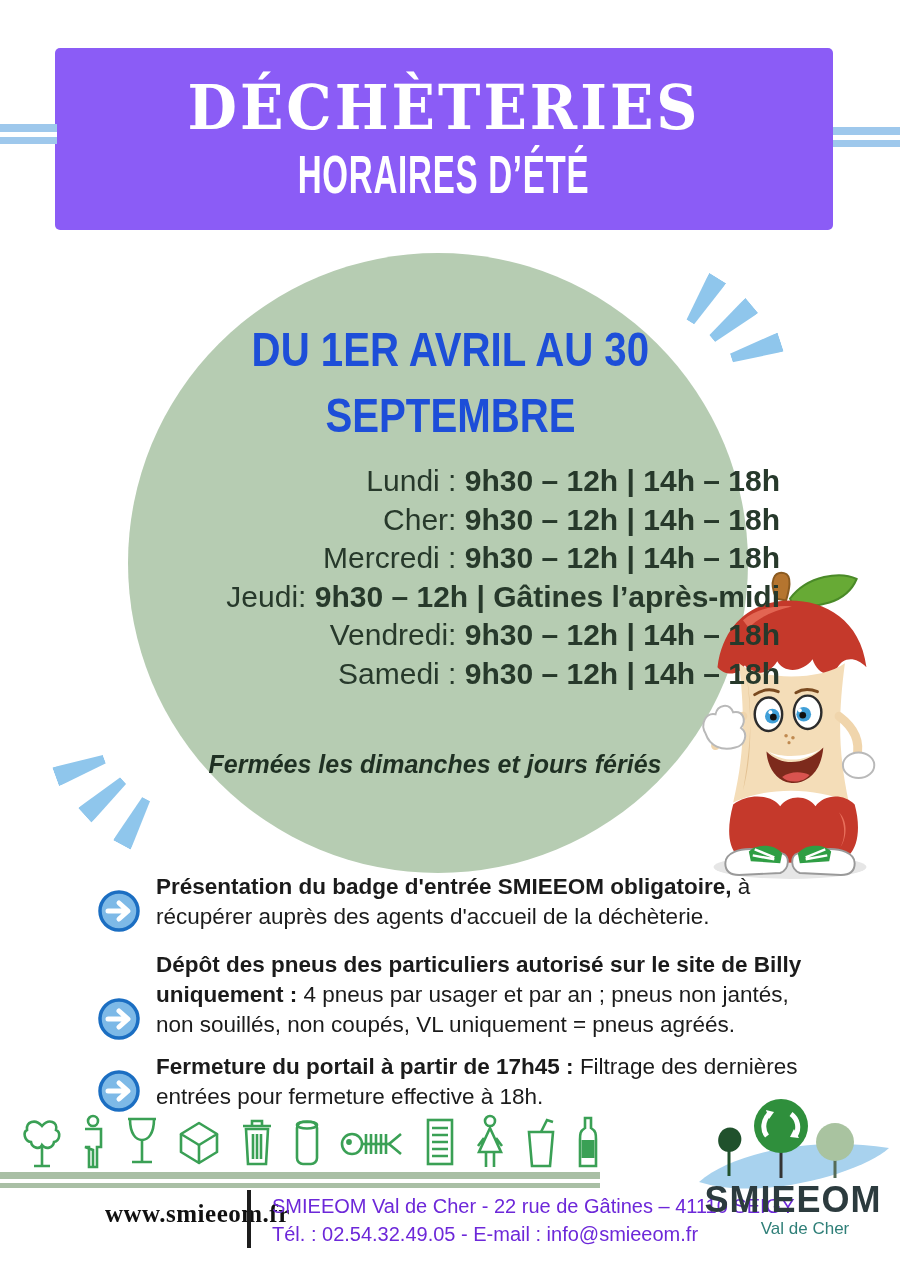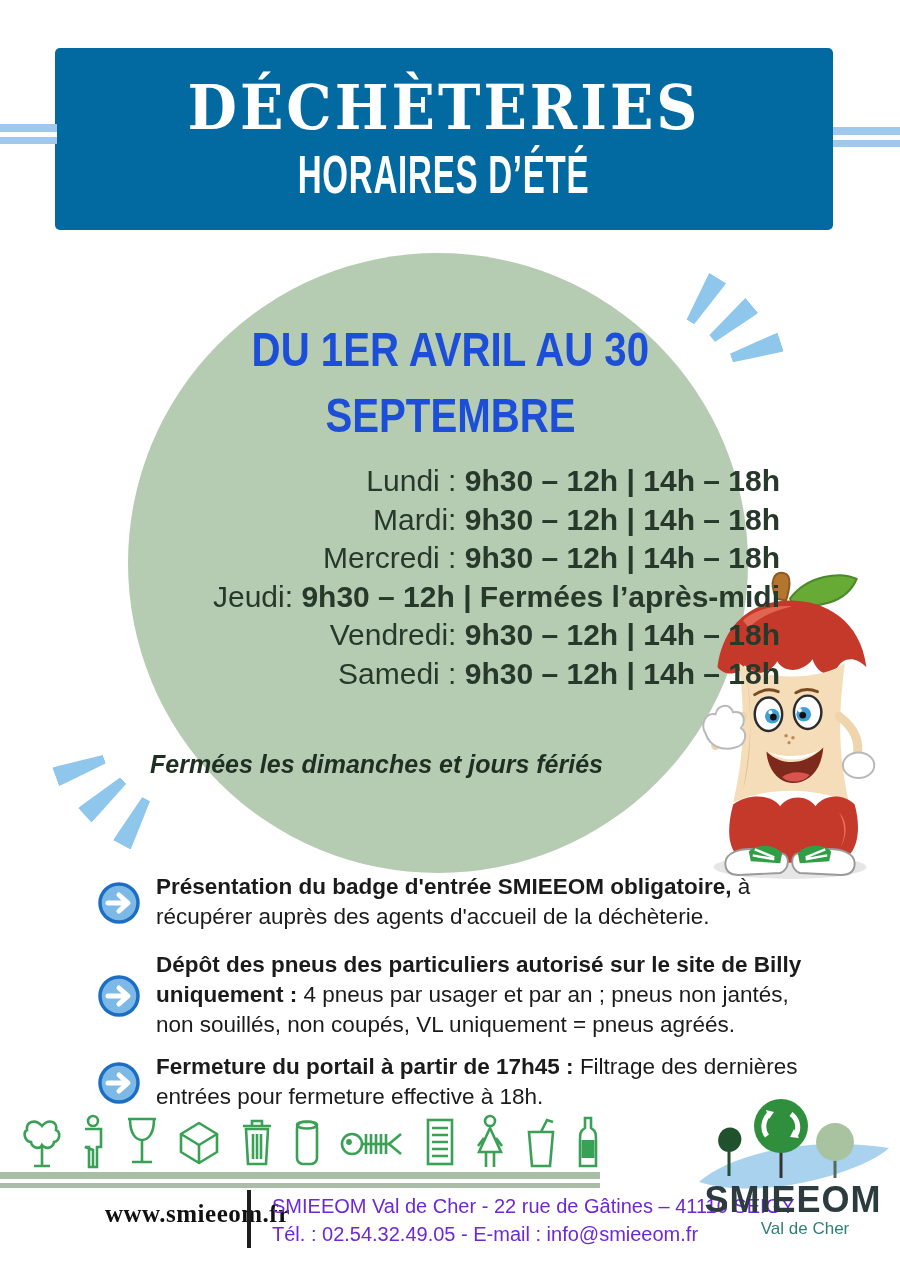--- a/index.html
+++ b/index.html
@@ -2,21 +2,21 @@
 <html><head>
 <meta charset="utf-8">
 <style>
   * { margin:0; padding:0; box-sizing:border-box; }
   html,body { background:#ffffff; }
   body { font-family:"Liberation Sans", sans-serif; }
   .page { position:relative; width:900px; height:1273px; background:#ffffff; overflow:hidden; }
 
   
   .banner { position:absolute; left:55px; top:48px; width:778px; height:182px;
-            background:#0369a1; border-radius:5px; display:flex; flex-direction:column;
+            background:#8b5cf6; border-radius:5px; display:flex; flex-direction:column;
             align-items:center; justify-content:center; }
   .banner-title { font-family:"DejaVu Serif", serif; font-weight:bold; color:#ffffff;
                   font-size:57px; letter-spacing:3px; line-height:1.05;
                   display:inline-block; transform:scaleY(1.08); }
   .banner-subtitle { font-family:"Liberation Sans", sans-serif; font-weight:bold; color:#ffffff;
                      font-size:46px; letter-spacing:1px; margin-top:10px;
                      display:inline-block; transform:scale(0.72,1.18); }
   .stripe-group { position:absolute; }
   .stripe { background:#9ec8ec; }
   .stripes-left { left:0; top:124px; width:57px; }
@@ -30,42 +30,42 @@
             border-radius:50%; background:#b6ccb2; z-index:1; }
   .period-title { position:absolute; left:150px; top:316px; width:600px; z-index:3;
                   text-align:center; color:#1d4ed8; font-weight:bold; font-size:49px;
                   line-height:66px; }
   .period-line { display:inline-block; transform:scaleX(0.82); white-space:nowrap; }
   .days { position:absolute; left:140px; top:462px; width:640px; z-index:3;
           font-size:30px; line-height:38.6px; color:#27392b; white-space:nowrap;text-align:right; }
   .day-name { font-weight:normal; }
   .day-hours { font-weight:bold; }
   .closed-note { position:absolute; left:150px; top:750px; width:570px; z-index:3;
-                 font-size:25px; font-weight:bold; font-style:italic;
+                 text-align:center; font-size:25px; font-weight:bold; font-style:italic;
                  color:#1f3023; }
 
   
   .dash-group { position:absolute; width:110px; height:110px; z-index:2; }
   .dash-tr { left:684px; top:272px; }
   .dash-bl { left:58px; top:742px; }
   .dash { position:absolute; width:20px; height:52px; background:#8fc6ec;
           clip-path:polygon(12% 0, 88% 0, 100% 100%, 0 100%); }
   .dash-tr .d1 { left:10px; top:2px;  transform:rotate(32deg);  clip-path:polygon(0 0,100% 0,72% 100%,28% 100%); }
   .dash-tr .d2 { left:38px; top:24px; transform:rotate(50deg);  clip-path:polygon(0 0,100% 0,72% 100%,28% 100%); }
   .dash-tr .d3 { left:62px; top:52px; transform:rotate(72deg);  clip-path:polygon(0 0,100% 0,72% 100%,28% 100%); }
   .dash-bl .d1 { left:12px; top:0px;  transform:rotate(250deg); clip-path:polygon(0 0,100% 0,72% 100%,28% 100%); }
   .dash-bl .d2 { left:36px; top:30px; transform:rotate(228deg); clip-path:polygon(0 0,100% 0,72% 100%,28% 100%); }
   .dash-bl .d3 { left:66px; top:54px; transform:rotate(208deg); clip-path:polygon(0 0,100% 0,72% 100%,28% 100%); }
 
   
   .mascot { position:absolute; left:692px; top:566px; width:196px; height:320px; z-index:2; }
 
   
   .notes { position:absolute; left:98px; top:872px; width:720px; z-index:3; }
-  .note-row { display:flex; align-items:center; margin-bottom:18px; }
+  .note-row { display:flex; align-items:flex-end; margin-bottom:18px; }
   .note-row.r2 { margin-bottom:12px; }
   .arrow-bullet { flex:0 0 42px; width:42px; height:42px; margin-top:2px; }
   .note-text { margin-left:16px; font-size:22.5px; line-height:30px; color:#1b1b1b; width:650px; }
   .note-bold { font-weight:bold; }
 
   
   .icon-row { position:absolute; left:22px; top:1110px; width:578px; height:62px; z-index:2;
               display:flex; justify-content:space-between; align-items:flex-end; }
   .icon-row svg { display:block; }
 
@@ -105,23 +105,23 @@
 
   <div class="circle"></div>
 
   <div class="period-title">
     <span class="period-line">DU 1ER AVRIL AU 30</span><br>
     <span class="period-line">SEPTEMBRE</span>
   </div>
 
   <div class="days">
     <div><span class="day-name">Lundi : </span><span class="day-hours">9h30 – 12h | 14h – 18h</span></div>
-    <div><span class="day-name">Mardi: </span><span class="day-hours">9h30 – 12h | 14h – 18h</span></div>
+    <div><span class="day-name">Cher: </span><span class="day-hours">9h30 – 12h | 14h – 18h</span></div>
     <div><span class="day-name">Mercredi : </span><span class="day-hours">9h30 – 12h | 14h – 18h</span></div>
-    <div><span class="day-name">Jeudi: </span><span class="day-hours">9h30 – 12h | Fermées l’après-midi</span></div>
+    <div><span class="day-name">Jeudi: </span><span class="day-hours">9h30 – 12h | Gâtines l’après-midi</span></div>
     <div><span class="day-name">Vendredi: </span><span class="day-hours">9h30 – 12h | 14h – 18h</span></div>
     <div><span class="day-name">Samedi : </span><span class="day-hours">9h30 – 12h | 14h – 18h</span></div>
   </div>
 
   <div class="closed-note">Fermées les dimanches et jours fériés</div>
 
   <div class="dash-group dash-tr">
     <div class="dash d1"></div>
       <div class="dash d2"></div>
       <div class="dash d3"></div>

